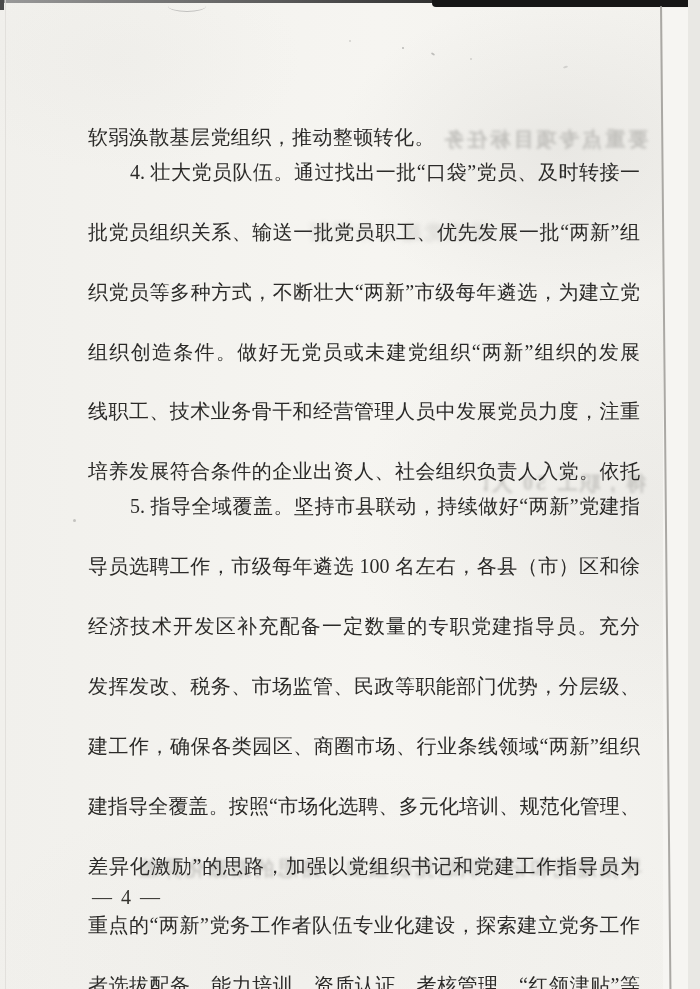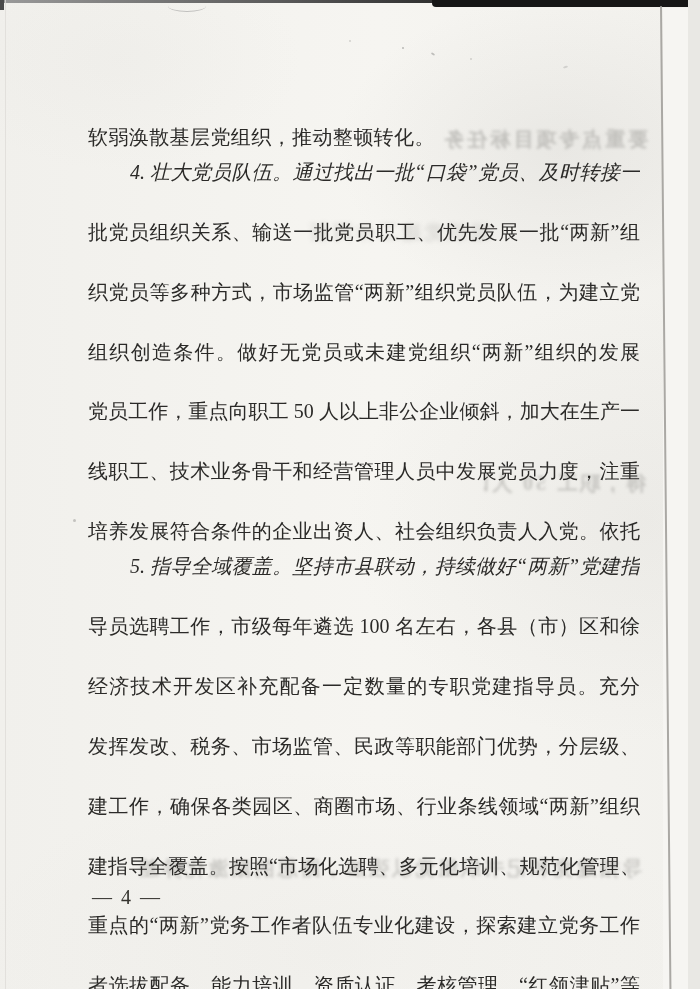--- a/index.html
+++ b/index.html
@@ -23,21 +23,21 @@
     border-bottom:1.5px solid #9a9a9a; border-radius:50%; opacity:.55; }
   .right-strip { position:absolute; top:8px; left:663px; width:37px; height:981px; background:#f6f5f2; }
   .right-line { position:absolute; top:6px; left:660px; width:2px; height:990px;
     background:#aaa8a4; transform:rotate(-0.55deg); transform-origin:top center; border-radius:1px; }
   .left-line { position:absolute; top:0; left:5px; width:1px; height:989px; background:#dedcd8; opacity:.8; }
   
   .textblock { position:absolute; left:88px; top:120px; width:552px;
     color:#2b2a28; font-size:20px; line-height:34.9px; }
   .tline { height:34.9px; overflow:hidden; }
   .tline.j { text-align:justify; text-align-last:justify;margin-top:25px; }
-  .tline.s { text-align:justify; text-align-last:justify; text-indent:42px;font-style:italic; }
+  .tline.s { text-align:justify; text-align-last:justify; text-indent:42px; }
   .tline.e { text-align:left; letter-spacing:0.4px; }
   
   .pagenum { position:absolute; left:92px; top:886px; font-size:20px;
     letter-spacing:2px; color:#35342f; }
   
   .bleed { position:absolute; transform:scaleX(-1); filter:blur(1.4px);
     color:#9d9c98; font-size:20px; letter-spacing:3px; font-weight:bold;
     white-space:nowrap; overflow:hidden; height:26px; }
   .b0 { left:420px; top:126px; width:228px; opacity:.55; }
   .b1 { left:265px; top:219px; width:225px; opacity:.26; filter:blur(1.9px); }
@@ -67,31 +67,31 @@
 
   <div class="bleed b0">要重点专项目标任务</div>
   <div class="bleed b1">组织党建工作两新</div>
   <div class="bleed b2">得，职工 50 人以</div>
   <div class="bleed b3">导指建党和记书织组党以强加，路思的励激化异差</div>
 
   <div class="textblock">
     <div class="tline e">软弱涣散基层党组织，推动整顿转化。</div>
     <div class="tline s">4. 壮大党员队伍。通过找出一批“口袋”党员、及时转接一</div>
     <div class="tline j">批党员组织关系、输送一批党员职工、优先发展一批“两新”组</div>
-    <div class="tline j">织党员等多种方式，市场监管“两新”组织党员队伍，为建立党</div>
+    <div class="tline j">织党员等多种方式，不断壮大“两新”市级每年遴选，为建立党</div>
     <div class="tline j">组织创造条件。做好无党员或未建党组织“两新”组织的发展</div>
-    <div class="tline j">党员工作，重点向职工 50 人以上非公企业倾斜，加大在生产一</div>
     <div class="tline j">线职工、技术业务骨干和经营管理人员中发展党员力度，注重</div>
     <div class="tline j">培养发展符合条件的企业出资人、社会组织负责人入党。依托</div>
     <div class="tline s">5. 指导全域覆盖。坚持市县联动，持续做好“两新”党建指</div>
     <div class="tline j">导员选聘工作，市级每年遴选 100 名左右，各县（市）区和徐州</div>
     <div class="tline j">经济技术开发区补充配备一定数量的专职党建指导员。充分</div>
     <div class="tline j">发挥发改、税务、市场监管、民政等职能部门优势，分层级、分领</div>
     <div class="tline j">建工作，确保各类园区、商圈市场、行业条线领域“两新”组织党</div>
     <div class="tline j">建指导全覆盖。按照“市场化选聘、多元化培训、规范化管理、</div>
+    <div class="tline j">差异化激励”的思路，加强以党组织书记和党建工作指导员为</div>
     <div class="tline j">重点的“两新”党务工作者队伍专业化建设，探索建立党务工作</div>
     <div class="tline j">者选拔配备、能力培训、资质认证、考核管理、“红领津贴”等制</div>
     <div class="tline e">度。</div>
   </div>
 
   <div class="pagenum">— 4 —</div>
 
   <div class="spk s1"></div>
   <div class="spk s2"></div>
   <div class="spk s3"></div>

